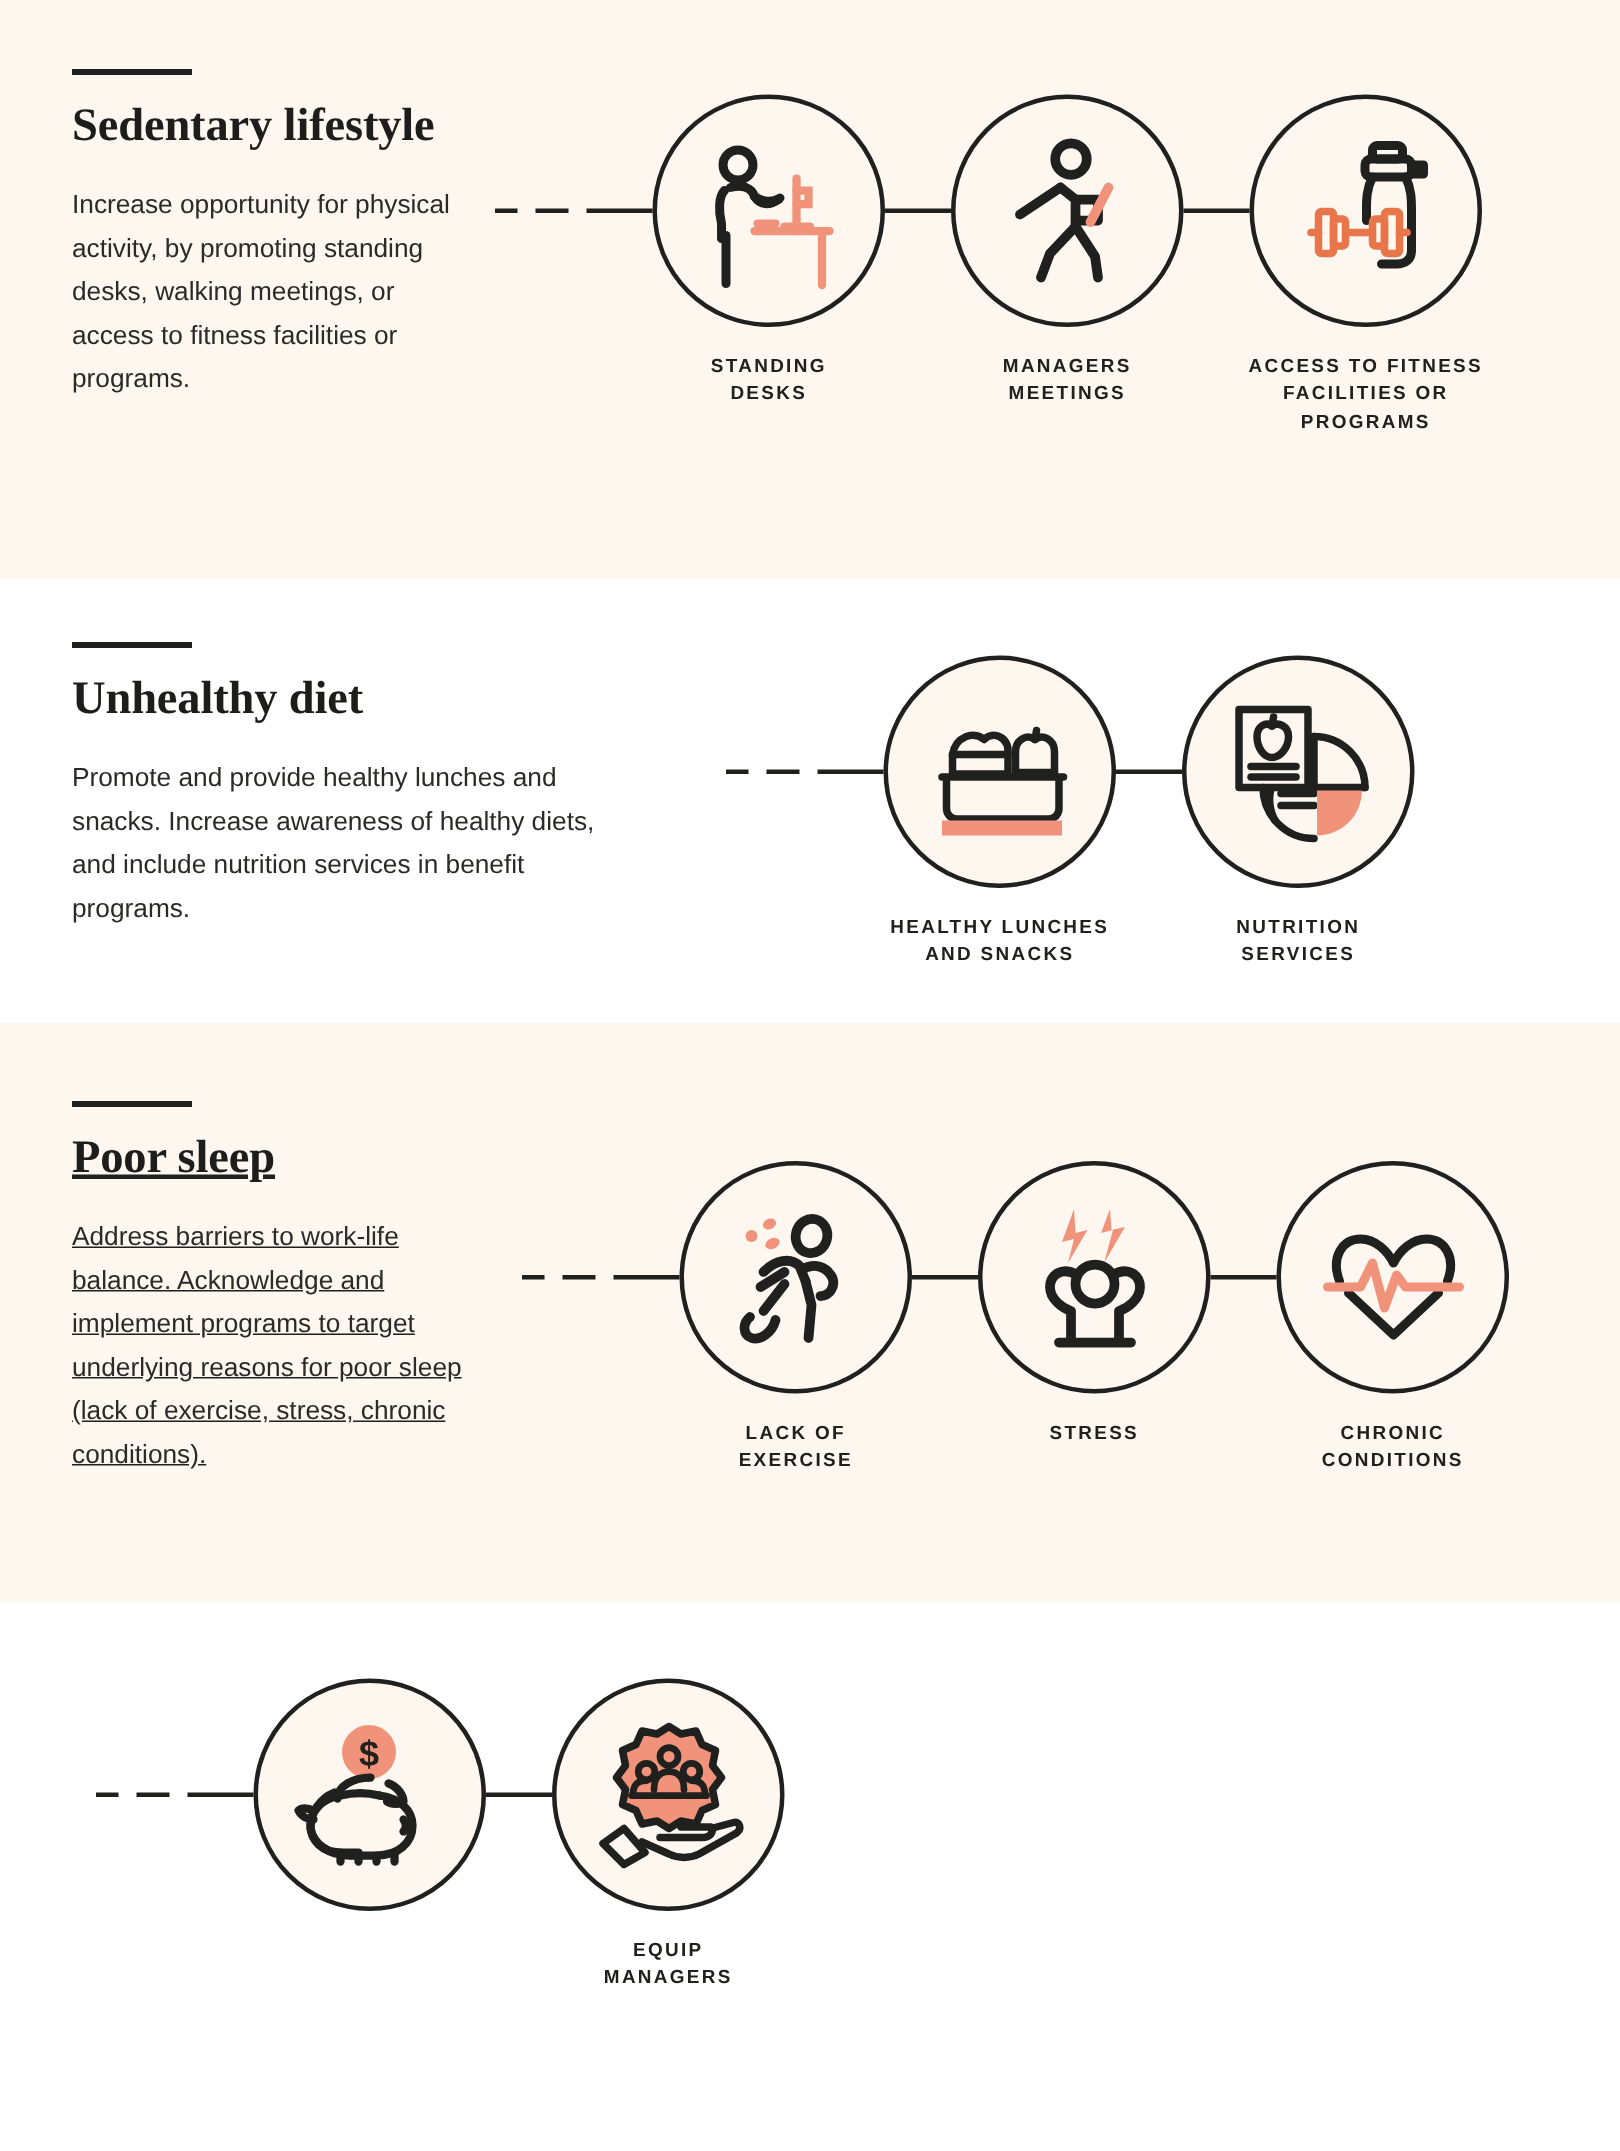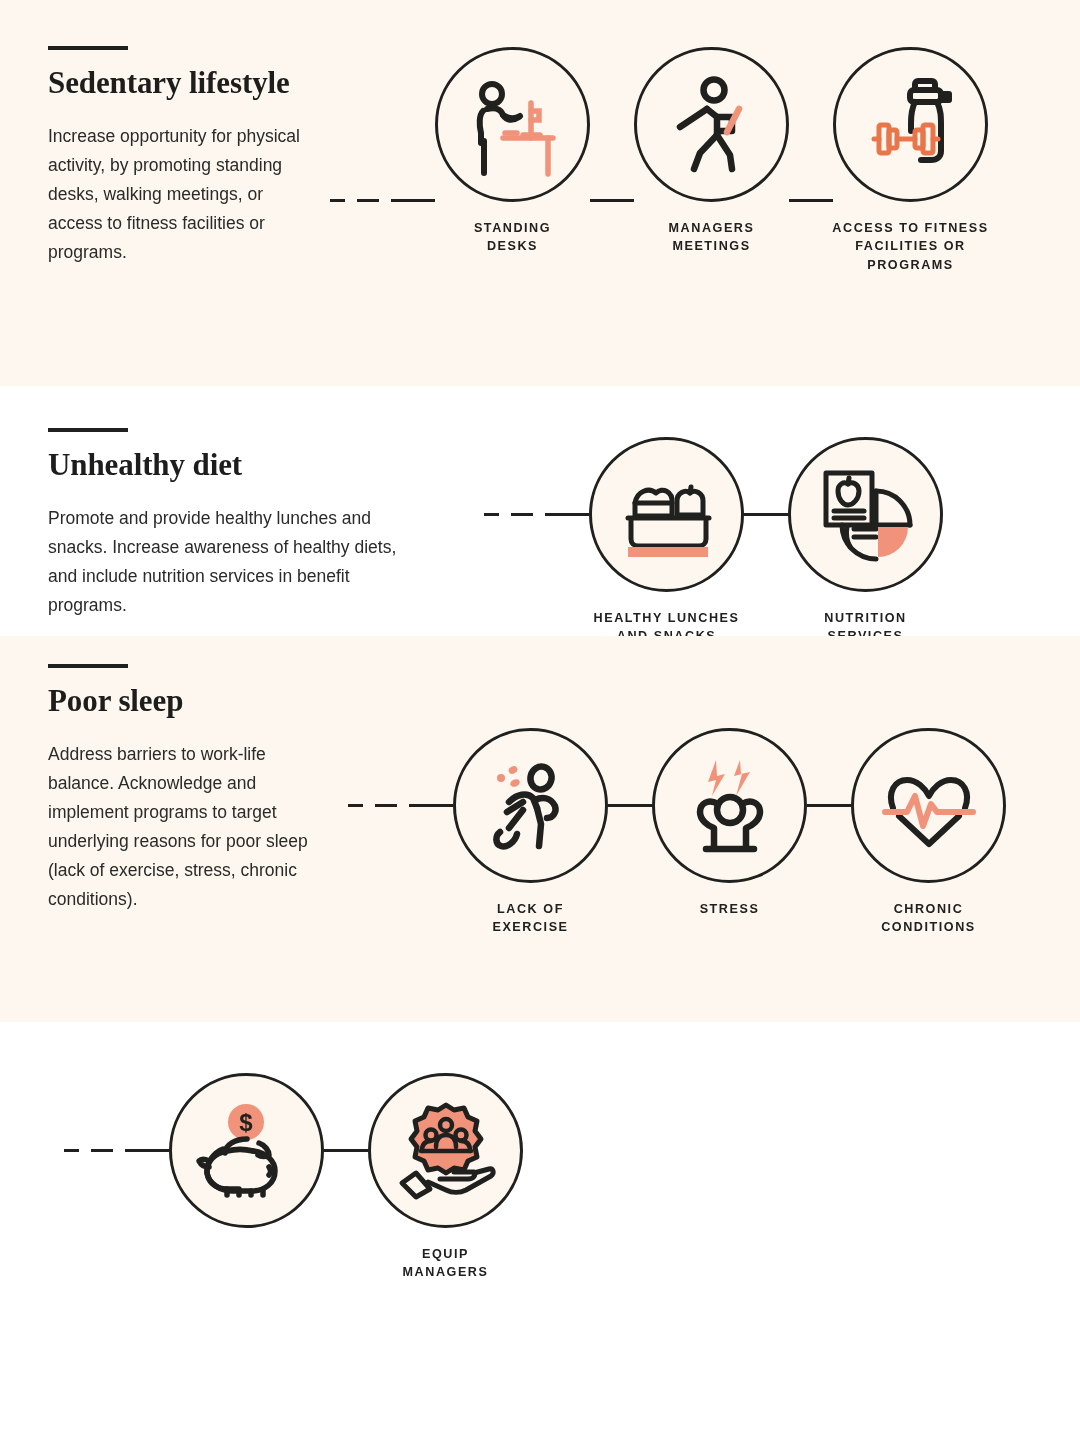--- a/index.html
+++ b/index.html
@@ -27,21 +27,21 @@
     width: 1080px;
     display: flex;
     flex-direction: row;
     align-items: flex-start;
   }
 
   .section.cream { background: #fdf7ef; }
   .section.white { background: #ffffff; }
 
   .sec-1 { height: 386px; }
-  .sec-2 { height: 250px; }
+  .sec-2 { height: 296px; }
   .sec-3 { height: 386px; }
   .sec-4 { height: 336px; }
 
   
   .text-col {
     width: 420px;
     padding-left: 48px;
     position: relative;
     flex: 0 0 420px;
   }
@@ -156,21 +156,21 @@
 <div class="infographic">
 
   <div class="section cream sec-1">
     <div class="text-col narrow" style="padding-top:46px;">
       <div class="rule"></div>
       <div class="sec-title">Sedentary lifestyle</div>
       <div class="sec-body">Increase opportunity for physical activity, by promoting standing desks, walking meetings, or access to fitness facilities or programs.</div>
     </div>
 
     <div class="chain-col">
-      <div class="chain" style="top:47px; left:-90px;align-items:flex-end;">
+      <div class="chain" style="top:63px; left:-90px;">
 
         <div class="dashes">
           <span class="dash d1"></span>
           <span class="dash d2"></span>
           <span class="dash d3"></span>
         </div>
 
         <div class="node">
           <div class="bubble">
             <span>
@@ -325,21 +325,21 @@
           </div>
           <div class="node-label">NUTRITION
 SERVICES</div>
         </div>
 
       </div>
     </div>
   </div>
 
   <div class="section cream sec-3">
-    <div class="text-col narrow" style="padding-top:28px;">
+    <div class="text-col narrow" style="padding-top:52px;text-decoration:underline;">
       <div class="rule"></div>
       <div class="sec-title">Poor sleep</div>
       <div class="sec-body">Address barriers to work-life balance. Acknowledge and implement programs to target underlying reasons for poor sleep (lack of exercise, stress, chronic conditions).</div>
     </div>
 
     <div class="chain-col">
       <div class="chain" style="top:92px; left:-72px;">
 
         <div class="dashes">
           <span class="dash d1"></span>

